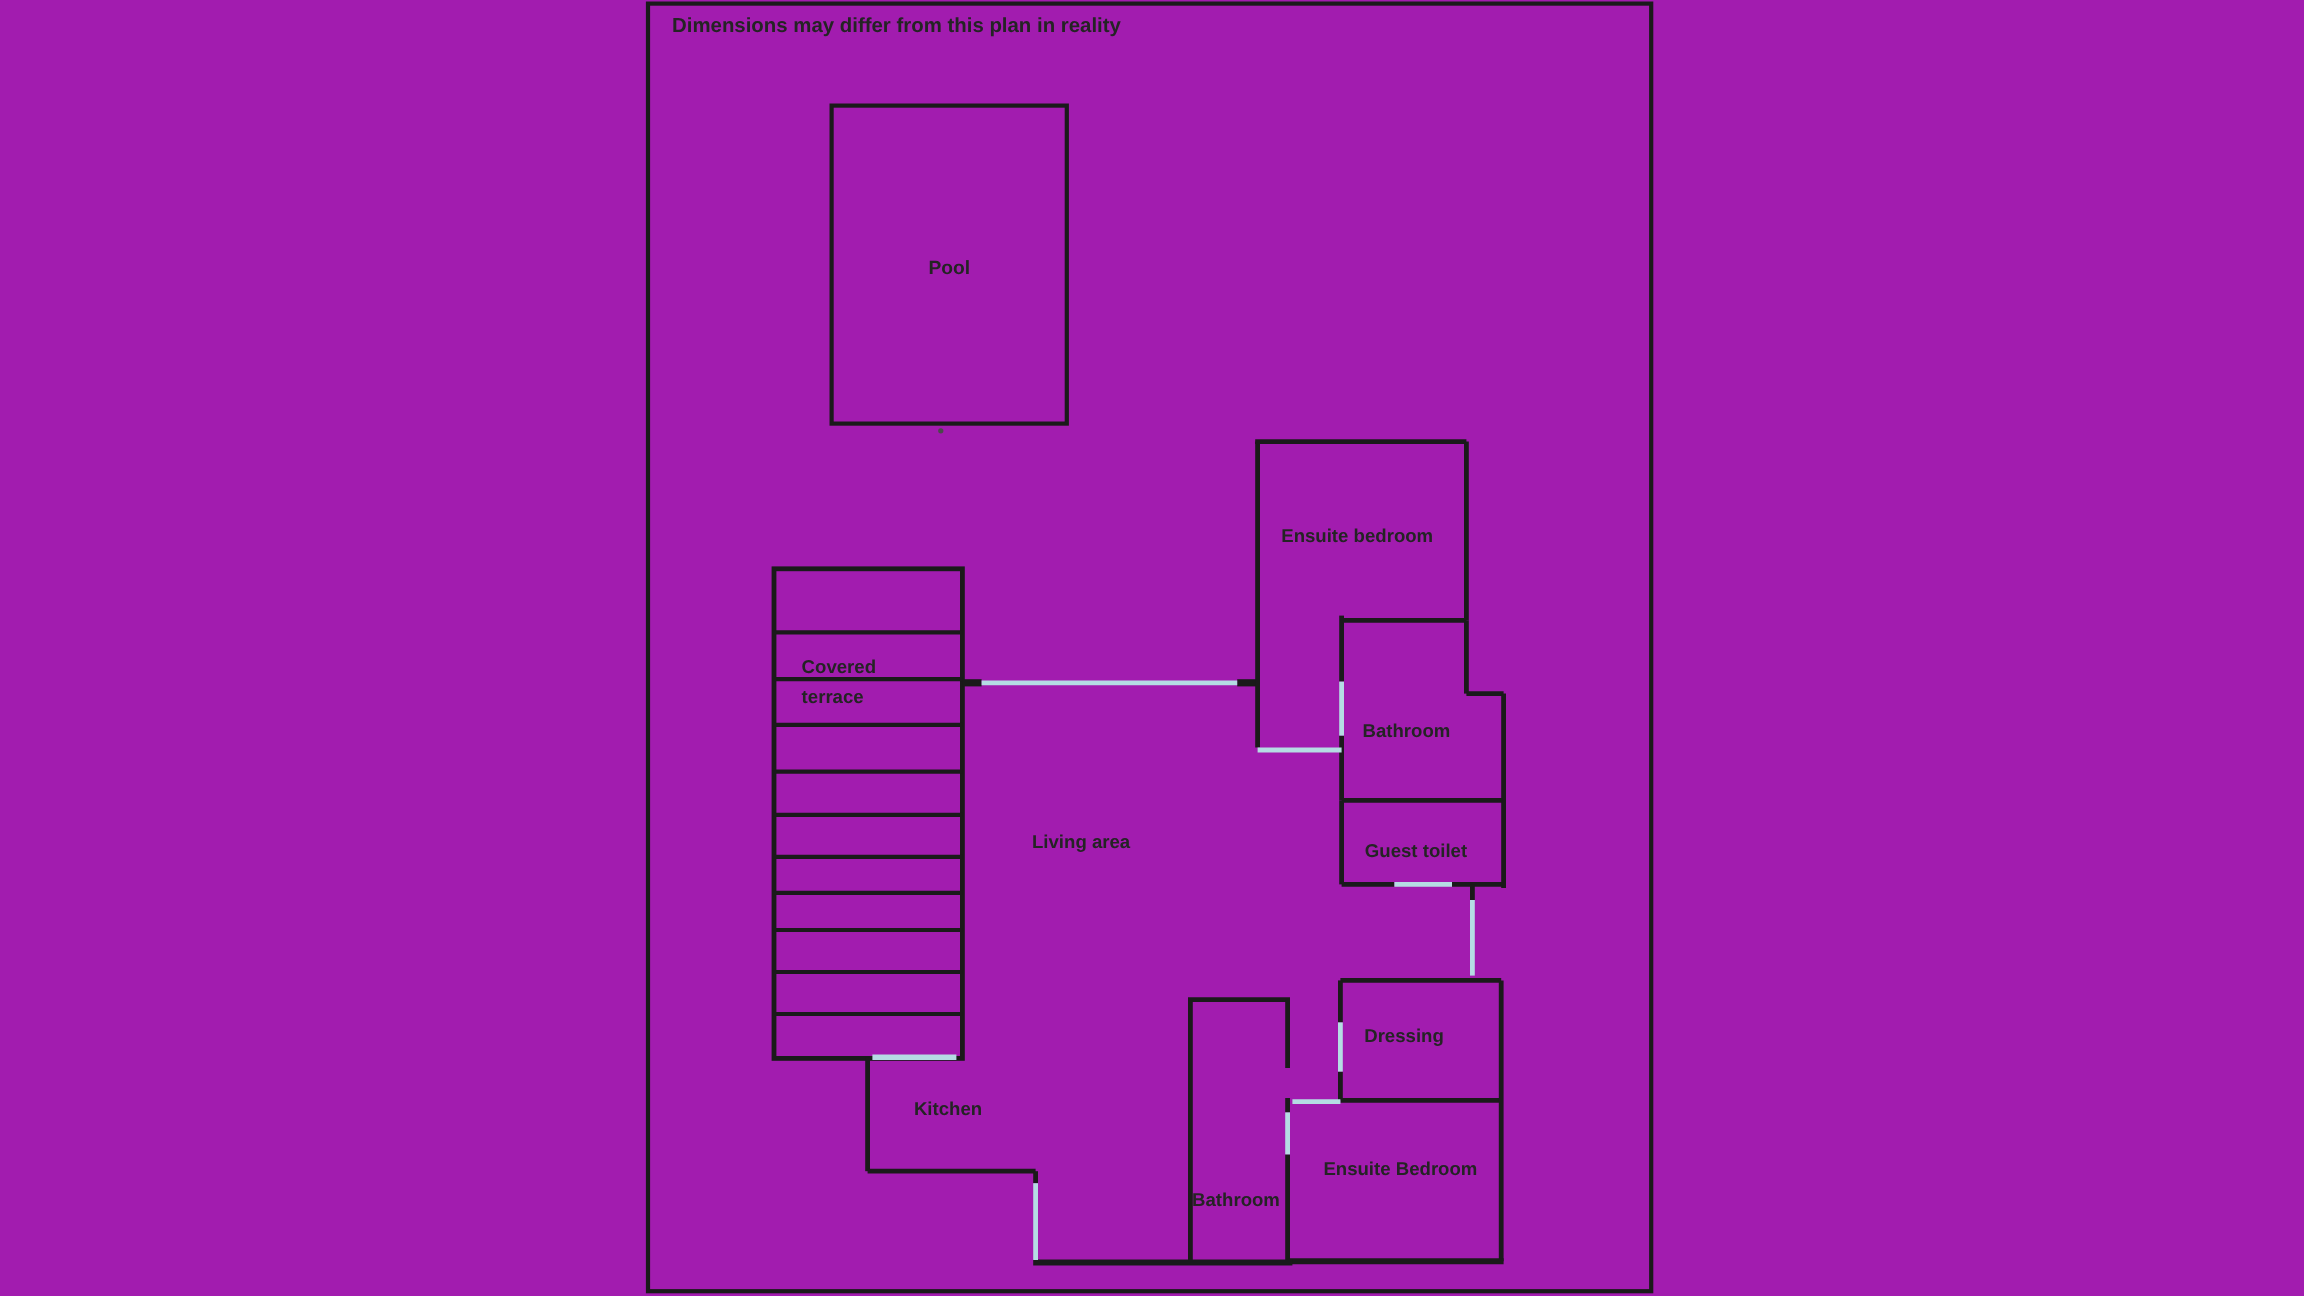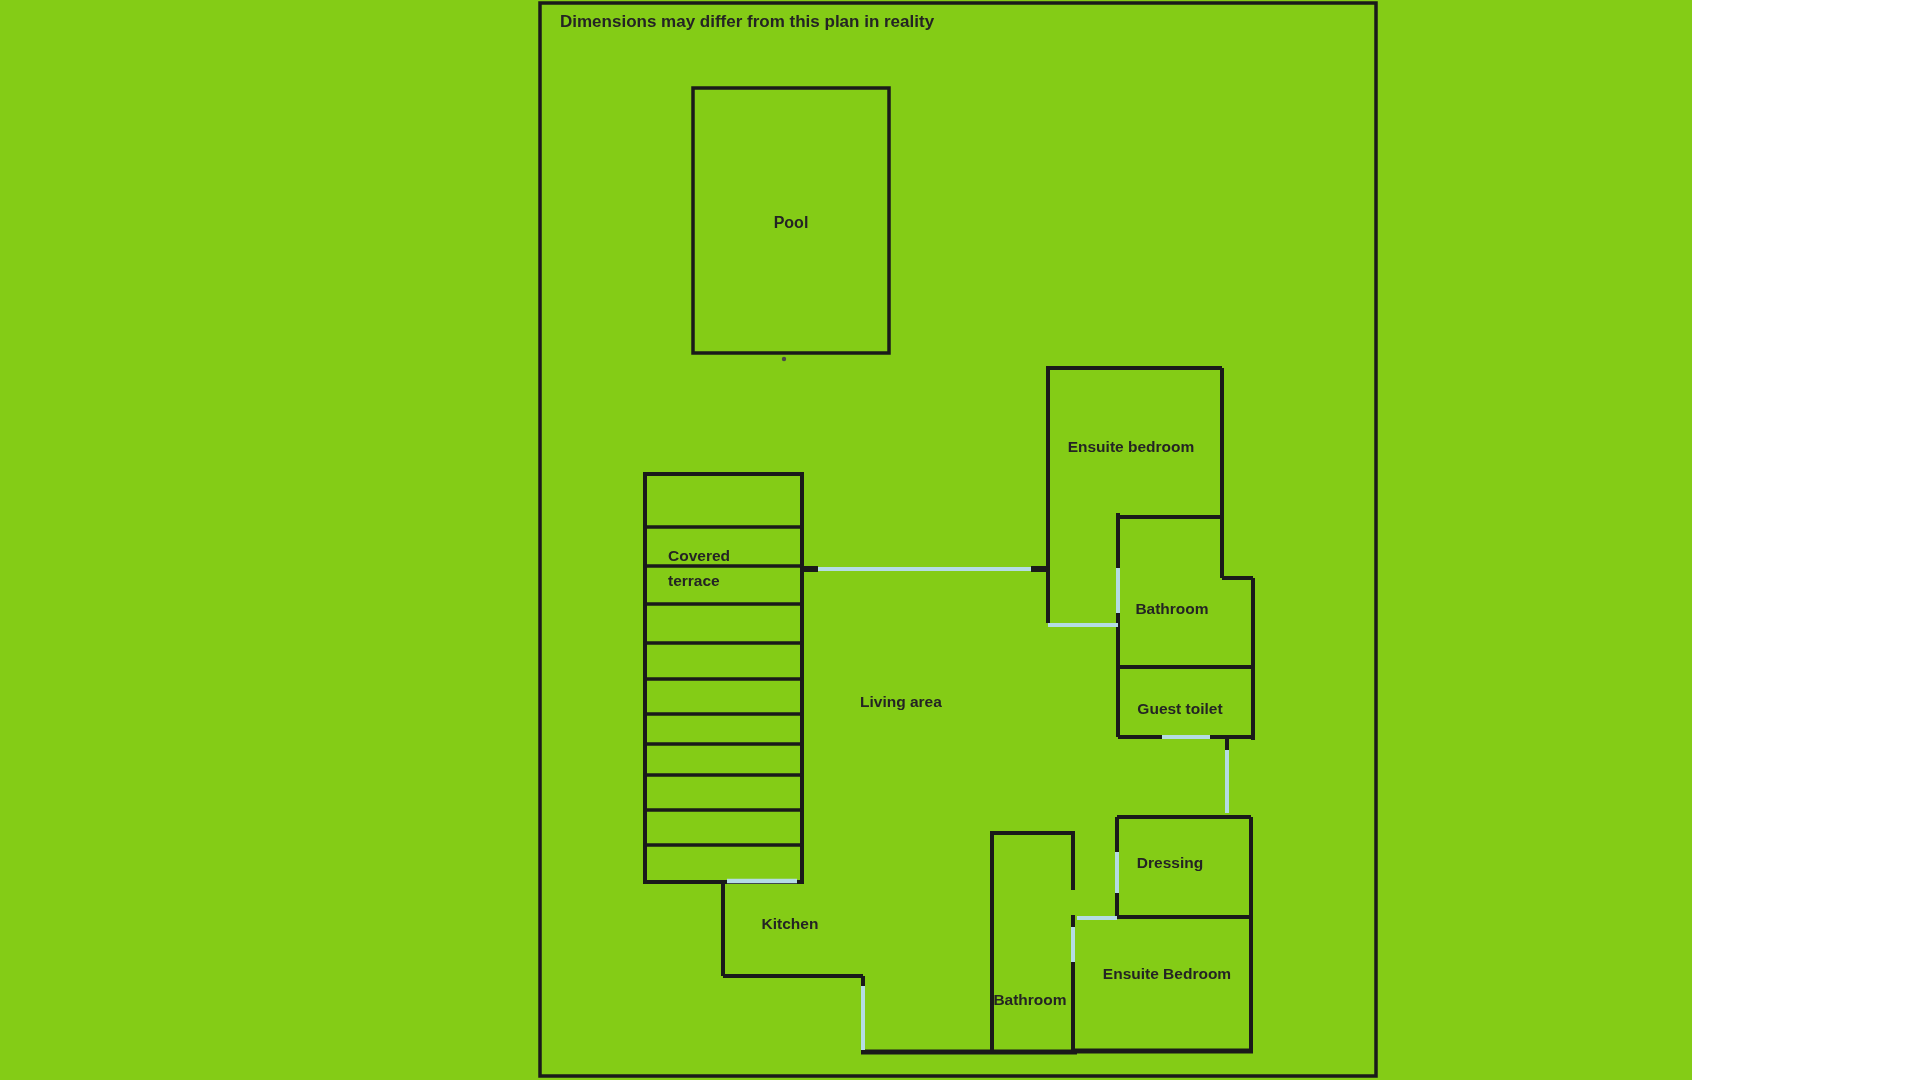--- a/index.html
+++ b/index.html
@@ -6,23 +6,23 @@
     margin: 0;
     padding: 0;
     background: #ffffff;
     width: 1920px;
     height: 1080px;
     overflow: hidden;
     font-family: "Liberation Sans", "DejaVu Sans", sans-serif;
   }
   #stage {
     position: relative;
-    width: 1692px;
+    width: 1920px;
     height: 1080px;
-    background: #84cc16;
+    background: #a21caf;
   }
   svg {
     position: absolute;
     left: 0;
     top: 0;
   }
   text {
     fill: #242424;
     font-family: "Liberation Sans", "DejaVu Sans", sans-serif;
     font-weight: 600;

